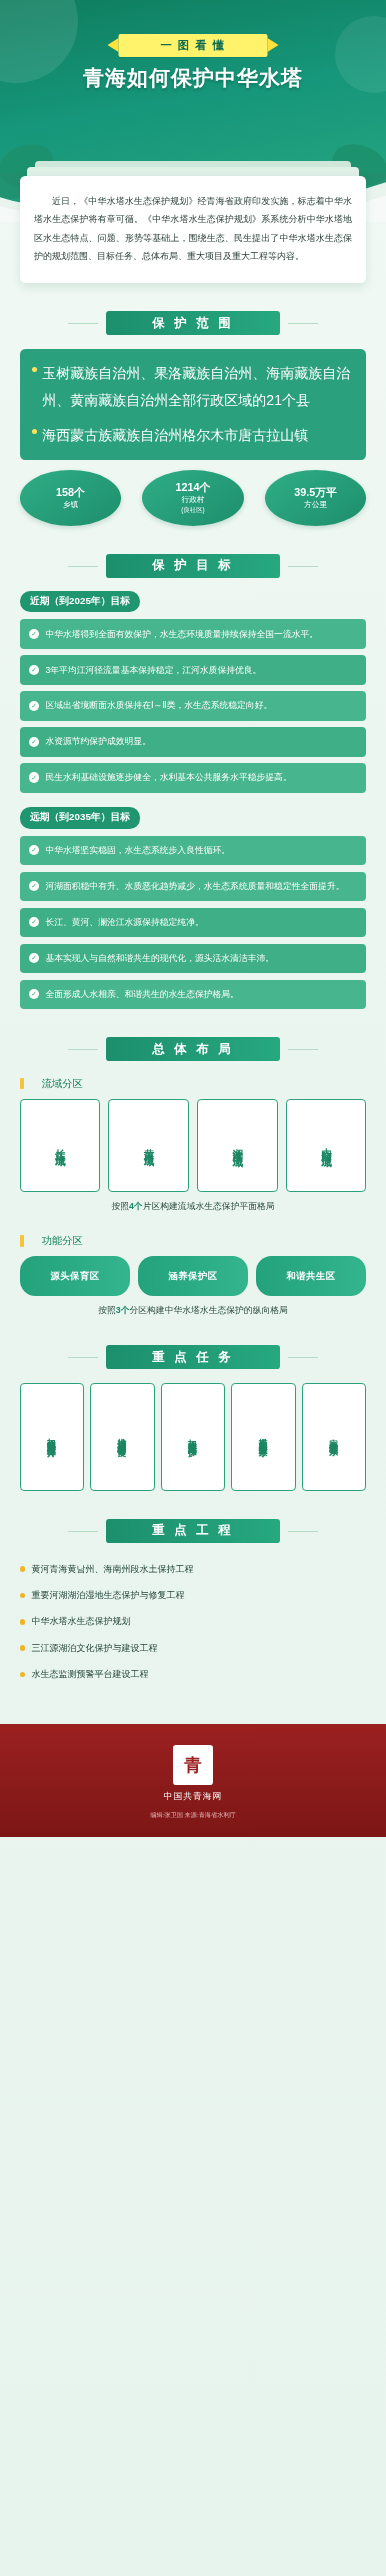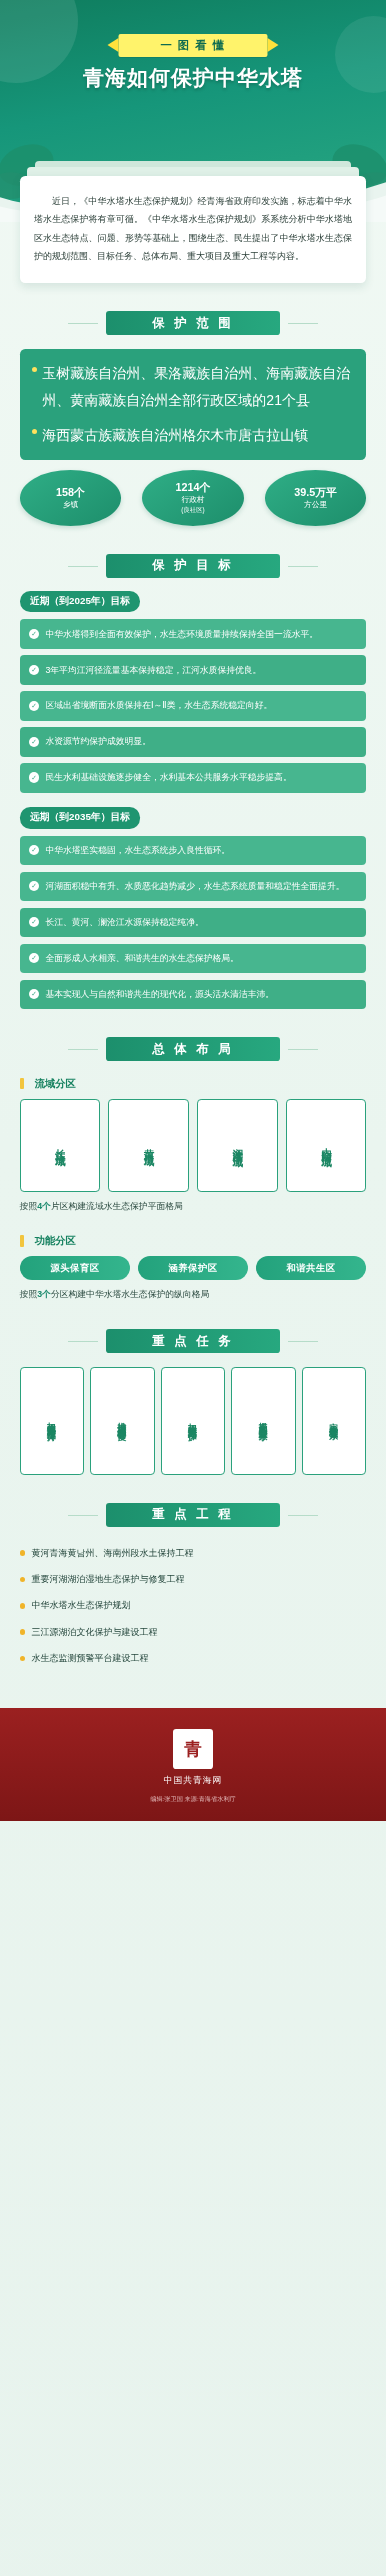--- a/index.html
+++ b/index.html
@@ -108,22 +108,22 @@
   }
   .sec-title:before,.sec-title:after{
     content:""; position:absolute; top:50%; width:30px; height:1px;
     background:#b6dcc9;
   }
   .sec-title:before{ left:-38px; }
   .sec-title:after { right:-38px; }
 
   .sub-head {
     margin:15.5px 19.6px 8.2px;
-    display:flex; align-items:center; gap:11px;
-    font-size:10.3px; font-weight:bold; color:#17archived;
+    display:flex; align-items:center; gap:18px;
+    font-size:10.3px; font-weight:normal; color:#17archived;
     color:#15815f;
   }
   .sub-head .bar {
     width:4.1px;height:11.3px;background:#f2c53d;border-radius:1px;display:inline-block;
   }
 
   
   .panel {
     margin:0 19.6px;
     background:#2aa17c;
@@ -195,30 +195,30 @@
     border-radius:4.1px;
     height:93px;
     display:flex; align-items:center; justify-content:center;
     color:#1b8663; font-size:10.3px; font-weight:bold;
     letter-spacing:2.1px;
     writing-mode:vertical-rl;
     text-orientation:upright;
     padding:7.2px 0;
   }
   .caption {
-    margin:9.3px 19.6px 0; 
+    margin:9.3px 19.6px 0; text-align:center;
     font-size:8.8px; color:#2b4a40;
   }
   .caption em { font-style:normal; color:#17876a; font-weight:bold; }
 
   .zone-row {
     margin:0 19.6px; display:flex; justify-content:space-between; gap:7.2px;
   }
   .zone {
-    flex:1; height:24px;
+    flex:1; height:40px;
     background:linear-gradient(90deg,#23a27c,#34b58d);
     border-radius:15.5px;
     color:#fff; font-size:9.3px; font-weight:bold;
     display:flex;align-items:center;justify-content:center;
     letter-spacing:0.5px;
   }
 
   
   .task-row {
     margin:0 19.6px; display:flex; justify-content:space-between; gap:6.2px;
@@ -373,27 +373,27 @@
       <span>中华水塔坚实稳固，水生态系统步入良性循环。</span>
     </div>
     <div class="goal-item">
       <span class="chk">✓</span>
       <span>河湖面积稳中有升、水质恶化趋势减少，水生态系统质量和稳定性全面提升。</span>
     </div>
     <div class="goal-item alt">
       <span class="chk">✓</span>
       <span>长江、黄河、澜沧江水源保持稳定纯净。</span>
     </div>
+    <div class="goal-item alt">
+      <span class="chk">✓</span>
+      <span>基本实现人与自然和谐共生的现代化，源头活水清洁丰沛。</span>
+    </div>
     <div class="goal-item">
       <span class="chk">✓</span>
       <span>全面形成人水相亲、和谐共生的水生态保护格局。</span>
-    </div>
-    <div class="goal-item alt">
-      <span class="chk">✓</span>
-      <span>基本实现人与自然和谐共生的现代化，源头活水清洁丰沛。</span>
     </div>
   </div>
 
   <div class="sec-title">
     <span>总 体 布 局</span>
   </div>
 
   <div class="sub-head">
     <span class="bar"></span>
     <span>流域分区</span>

